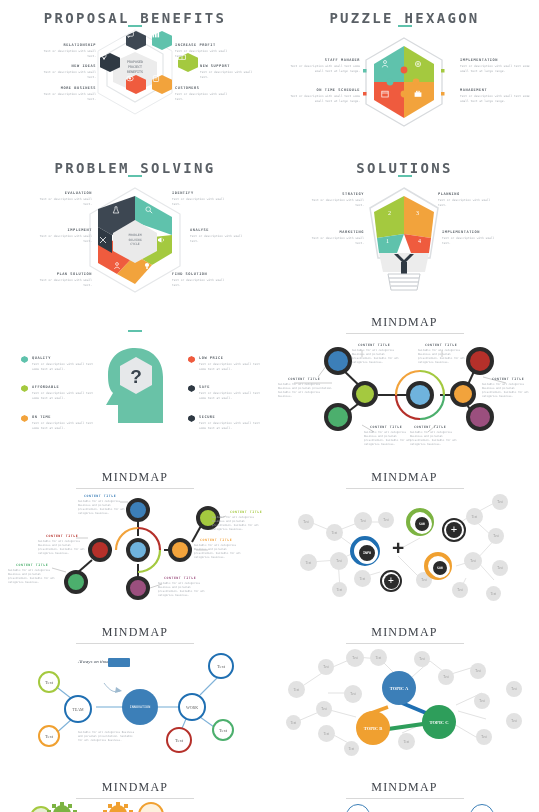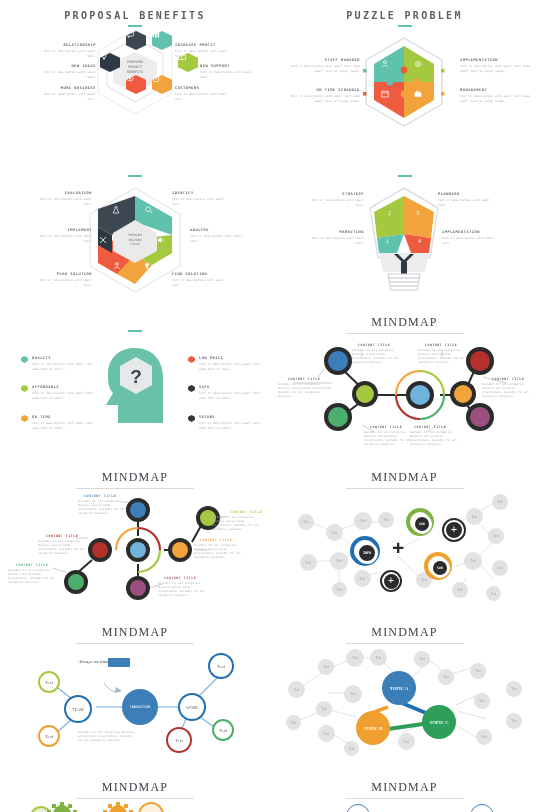--- a/index.html
+++ b/index.html
@@ -1,20 +1,20 @@
 <!DOCTYPE html>
 <html><head>
 <meta charset="utf-8">
 <style>
   html,body{margin:0;padding:0;background:#ffffff;}
   body{width:539px;height:812px;overflow:hidden;font-family:"Liberation Sans",sans-serif;}
   .sheet{position:relative;width:539px;height:812px;background:#fff;}
   .panel{position:absolute;box-sizing:border-box;}
   .p-title{position:absolute;top:10px;left:0;right:0;text-align:center;
-    font-family:"DejaVu Sans Mono",monospace;font-size:10px;letter-spacing:2.3px;
+    font-family:"DejaVu Sans Mono",monospace;font-size:14px;letter-spacing:2.3px;
     color:#5a6066;font-weight:600;}
   .p-title.serif{font-family:"Liberation Serif",serif;font-size:12px;letter-spacing:1.2px;color:#3f434a;font-weight:400;}
   .tbar{position:absolute;left:50%;transform:translateX(-50%);top:25px;width:14px;height:1.6px;background:#5fc2ac;}
   .trule{position:absolute;left:50%;transform:translateX(-50%);top:28px;width:118px;height:1px;background:#d8d8d8;}
   .lbl{position:absolute;font-family:"DejaVu Sans Mono",monospace;font-size:3.6px;letter-spacing:.55px;color:#5d646b;font-weight:700;white-space:nowrap;}
   .lbl.r{text-align:right;}
   .desc{position:absolute;font-family:"DejaVu Sans Mono",monospace;font-size:2.9px;line-height:1.55;color:#a9aeb4;width:62px;}
   .desc.r{text-align:right;}
   .hex{position:absolute;clip-path:polygon(50% 0,100% 25%,100% 75%,50% 100%,0 75%,0 25%);}
   .hexico{position:absolute;color:#fff;font-size:7px;display:flex;align-items:center;justify-content:center;}
@@ -107,21 +107,21 @@
 
   <div class="lbl" style="left:175px;top:43px">INCREASE PROFIT</div>
   <div class="desc" style="left:175px;top:49px">Text or description with small text.</div>
   <div class="lbl" style="left:200px;top:64px">NEW SUPPORT</div>
   <div class="desc" style="left:200px;top:70px">Text or description with small text.</div>
   <div class="lbl" style="left:175px;top:86px">CUSTOMERS</div>
   <div class="desc" style="left:175px;top:92px">Text or description with small text.</div>
 </div>
 
 <div class="panel" style="left:270px;top:0;width:269px;height:150px">
-  <div class="p-title">PUZZLE PROBLEM</div>
+  <div class="p-title">PUZZLE HEXAGON</div>
   <div class="tbar"></div>
 
   <svg width="269" height="150">
     <polygon points="134,38 172,60 172,104 134,126 96,104 96,60" fill="none" stroke="#d7dadd" stroke-width="1.3"></polygon>
 
     <path d="M134,46 L134,82 L104,82 L104,64 Z" fill="#5fc2ac"></path>
     <path d="M134,46 L164,64 L164,82 L134,82 Z" fill="#a4c93f"></path>
     <path d="M104,82 L134,82 L134,118 L104,100 Z" fill="#ef5b3e"></path>
     <path d="M134,82 L164,82 L164,100 L134,118 Z" fill="#f2a33c"></path>
 
@@ -163,20 +163,21 @@
   <div class="desc r" style="left:18px;top:64px;width:72px">Text or description with small text some small text at large range.</div>
   <div class="lbl r" style="left:10px;top:88px;width:80px">ON TIME SCHEDULE</div>
   <div class="desc r" style="left:18px;top:94px;width:72px">Text or description with small text some small text at large range.</div>
   <div class="lbl" style="left:190px;top:58px">IMPLEMENTATION</div>
   <div class="desc" style="left:190px;top:64px;width:72px">Text or description with small text some small text at large range.</div>
   <div class="lbl" style="left:190px;top:88px">MANAGEMENT</div>
   <div class="desc" style="left:190px;top:94px;width:72px">Text or description with small text some small text at large range.</div>
 </div>
 
 <div class="panel" style="left:0;top:150px;width:270px;height:155px">
+  <div class="p-title">PROBLEM SOLVING</div>
   <div class="tbar"></div>
 
   <svg width="270" height="155">
     <polygon points="135,38 180,64 180,116 135,142 90,116 90,64" fill="none" stroke="#e5e7e9" stroke-width="1.2"></polygon>
     <path d="M135,46 L135,72 L112,85 L98,77 L98,59 Z" fill="#3d4752"></path>
     <path d="M135,46 L172,67 L172,85 L135,72 Z" fill="#5fc2ac"></path>
     <path d="M172,85 L172,103 L152,115 L135,105 L135,89 Z" fill="#a4c93f"></path>
     <path d="M135,105 L152,115 L135,134 L117,124 Z" fill="#f2a33c"></path>
     <path d="M117,124 L98,113 L98,95 L115,90 L135,105 Z" fill="#ef5b3e"></path>
     <path d="M98,77 L112,85 L112,103 L98,95 Z" fill="#2f3943"></path>
@@ -231,20 +232,21 @@
   <div class="desc r" style="left:30px;top:128px;width:62px">Text or description with small text.</div>
   <div class="lbl" style="left:172px;top:41px">IDENTIFY</div>
   <div class="desc" style="left:172px;top:47px">Text or description with small text.</div>
   <div class="lbl" style="left:190px;top:78px">ANALYSE</div>
   <div class="desc" style="left:190px;top:84px">Text or description with small text.</div>
   <div class="lbl" style="left:172px;top:122px">FIND SOLUTION</div>
   <div class="desc" style="left:172px;top:128px">Text or description with small text.</div>
 </div>
 
 <div class="panel" style="left:270px;top:150px;width:269px;height:155px">
+  <div class="p-title">SOLUTIONS</div>
   <div class="tbar"></div>
 
   <svg width="269" height="155">
     <path d="M134,38 L168,58 L160,108 L108,108 L100,58 Z" fill="none" stroke="#dcdfe2" stroke-width="1.5"></path>
     <path d="M134,46 L134,84 L107,88 L104,62 Z" fill="#a4c93f"></path>
     <path d="M134,46 L164,62 L161,88 L134,84 Z" fill="#f2a33c"></path>
     <path d="M107,88 L134,84 L127,103 L109,103 Z" fill="#5fc2ac"></path>
     <path d="M134,84 L161,88 L159,103 L141,103 Z" fill="#ef5b3e"></path>
     <path d="M109,103 L159,103 L155,122 L113,122 Z" fill="#ececec"></path>
     <path d="M124,104 L134,114 L144,104 L140,104 L134,110 L128,104 Z" fill="#2f3943"></path>

